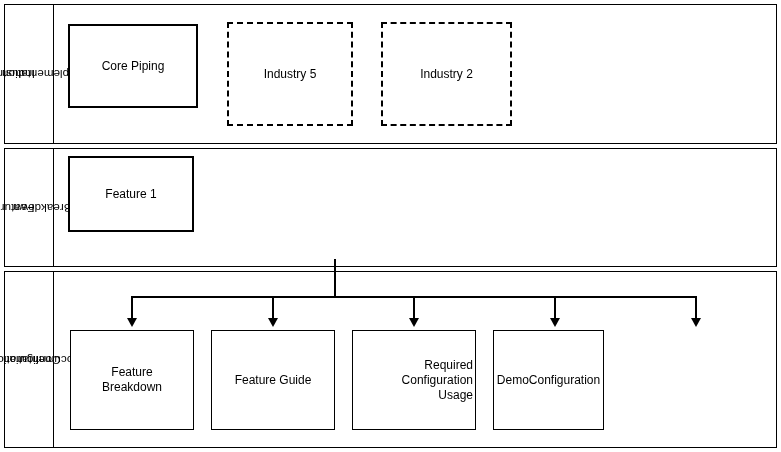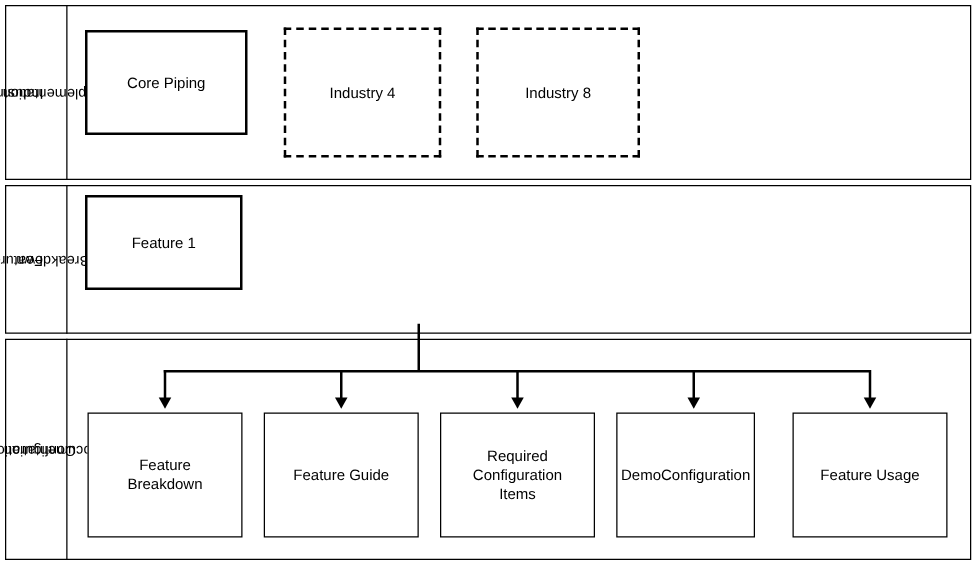--- a/index.html
+++ b/index.html
@@ -94,25 +94,25 @@
       <span>Industry</span><br>
       <span>Implementation</span>
     </span>
   </div>
 
   <div class="box" style="left:68px; top:24px; width:130px; height:84px;text-align:center;">
     <span>Core Piping</span>
   </div>
 
   <div class="box dashed" style="left:227px; top:22px; width:126px; height:104px;">
-    <span>Industry 4</span>
+    <span>Industry 5</span>
   </div>
 
   <div class="box dashed" style="left:381px; top:22px; width:131px; height:104px;">
-    <span>Industry 8</span>
+    <span>Industry 2</span>
   </div>
 
   <div class="lane" style="left:4px; top:148px; width:773px; height:119px;"></div>
   <div class="lane-label" style="left:4px; top:148px; width:50px; height:119px;">
     <span>
       <span>Feature</span><br>
       <span>Breakdown</span>
     </span>
   </div>
 
@@ -149,28 +149,25 @@
 
   <div class="box thin" style="left:70px; top:330px; width:124px; height:100px; flex-direction:column;">
     <span>Feature</span>
     <span>Breakdown</span>
   </div>
 
   <div class="box thin" style="left:211px; top:330px; width:124px; height:100px; flex-direction:column;text-align:right;">
     <span>Feature Guide</span>
   </div>
 
-  <div class="box thin" style="left:352px; top:330px; width:124px; height:100px; flex-direction:column;">
+  <div class="box thin" style="left:352px; top:330px; width:124px; height:100px; flex-direction:column;align-items:flex-end;">
     <span>Required</span>
     <span>Configuration</span>
-    <span>Items</span>
+    <span>Usage</span>
   </div>
 
   <div class="box thin" style="left:493px; top:330px; width:111px; height:100px; flex-direction:row;">
     <span>Demo</span>
     <span>Configuration</span>
   </div>
 
-  <div class="box thin" style="left:634px; top:330px; width:124px; height:100px; flex-direction:column;">
-    <span>Feature Usage</span>
-  </div>
 
 </div>
 
 </body></html>

